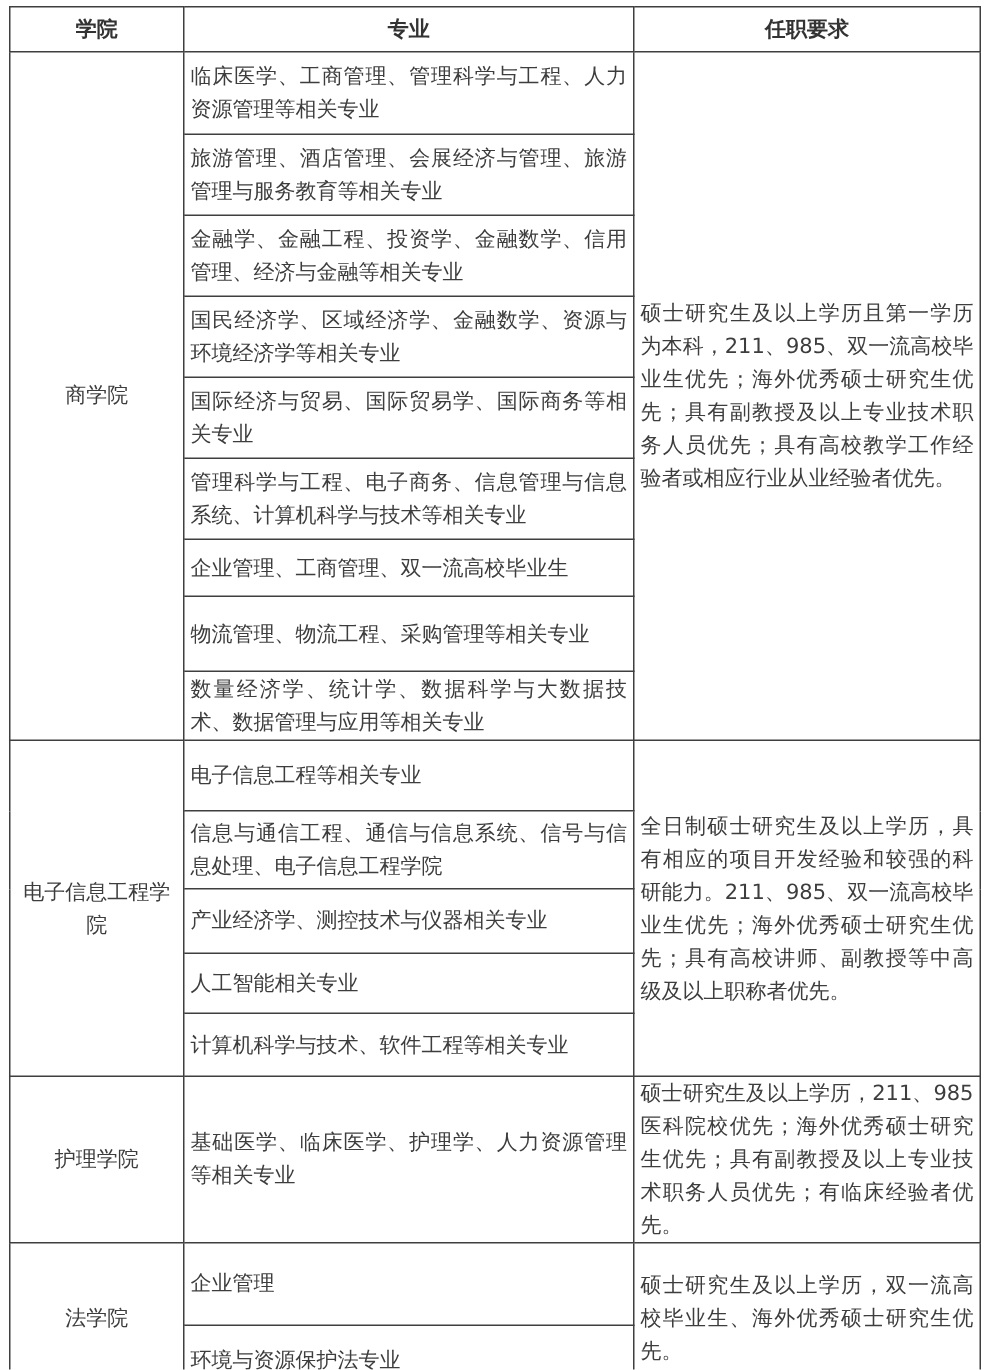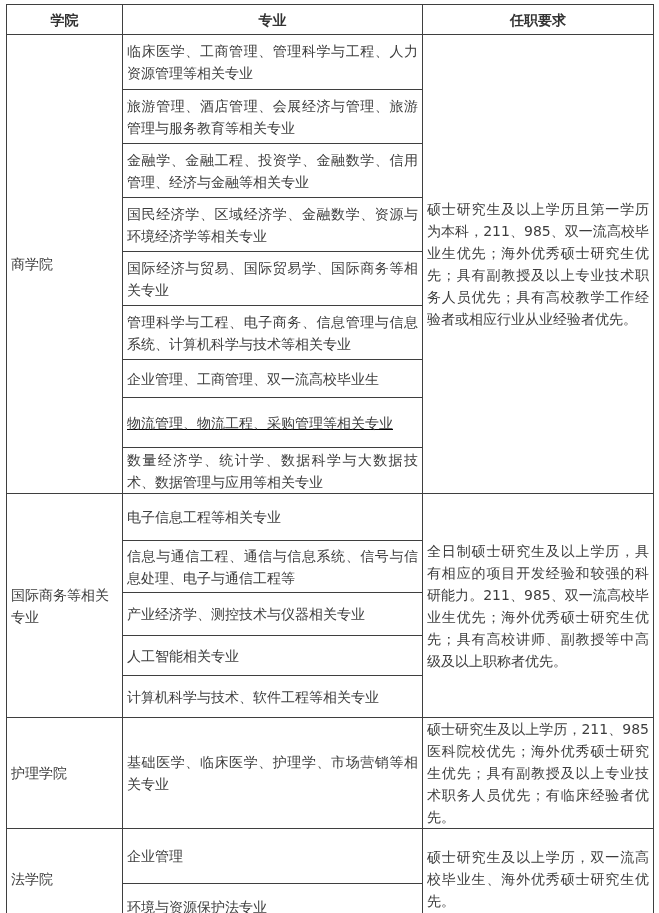--- a/index.html
+++ b/index.html
@@ -28,21 +28,21 @@
     padding: 0 4px;
     overflow: hidden;
   }
   table.recruit th {
     font-weight: bold;
     color: #333333;
     text-align: center;
     height: 30px;
   }
   td.college {
-    text-align: left;
+    text-align: center;
     padding: 2px 1px;
   }
   td.major {
     text-align: justify;
     padding: 2px 4px;
   }
   td.req {
     text-align: justify;
     padding: 2px 3px;
   }
@@ -81,48 +81,48 @@
     </tr>
     <tr style="height:54px;">
       <td class="major">国际经济与贸易、国际贸易学、国际商务等相关专业</td>
     </tr>
     <tr style="height:54px;">
       <td class="major">管理科学与工程、电子商务、信息管理与信息系统、计算机科学与技术等相关专业</td>
     </tr>
     <tr style="height:38px;">
       <td class="major">企业管理、工商管理、双一流高校毕业生</td>
     </tr>
-    <tr style="height:50px;text-decoration:underline;">
+    <tr style="height:50px;">
       <td class="major">物流管理、物流工程、采购管理等相关专业</td>
     </tr>
     <tr style="height:46px;">
       <td class="major">数量经济学、统计学、数据科学与大数据技术、数据管理与应用等相关专业</td>
     </tr>
 
     <tr style="height:47px;">
-      <td class="college" rowspan="5">国际商务等相关专业</td>
+      <td class="college" rowspan="5">电子信息工程学院</td>
       <td class="major">电子信息工程等相关专业</td>
       <td class="req" rowspan="5">全日制硕士研究生及以上学历，具有相应的项目开发经验和较强的科研能力。211、985、双一流高校毕业生优先；海外优秀硕士研究生优先；具有高校讲师、副教授等中高级及以上职称者优先。</td>
     </tr>
     <tr style="height:52px;">
-      <td class="major">信息与通信工程、通信与信息系统、信号与信息处理、电子与通信工程等</td>
+      <td class="major">信息与通信工程、通信与信息系统、信号与信息处理、电子信息工程学院</td>
     </tr>
     <tr style="height:43px;">
       <td class="major">产业经济学、测控技术与仪器相关专业</td>
     </tr>
     <tr style="height:40px;">
       <td class="major">人工智能相关专业</td>
     </tr>
     <tr style="height:42px;">
       <td class="major">计算机科学与技术、软件工程等相关专业</td>
     </tr>
 
     <tr style="height:90px;">
       <td class="college">护理学院</td>
-      <td class="major">基础医学、临床医学、护理学、市场营销等相关专业</td>
+      <td class="major">基础医学、临床医学、护理学、人力资源管理等相关专业</td>
       <td class="req">硕士研究生及以上学历，211、985医科院校优先；海外优秀硕士研究生优先；具有副教授及以上专业技术职务人员优先；有临床经验者优先。</td>
     </tr>
 
     <tr style="height:55px;">
       <td class="college" rowspan="2">法学院</td>
       <td class="major">企业管理</td>
       <td class="req" rowspan="2">硕士研究生及以上学历，双一流高校毕业生、海外优秀硕士研究生优先。</td>
     </tr>
     <tr style="height:46px;">
       <td class="major">环境与资源保护法专业</td>

